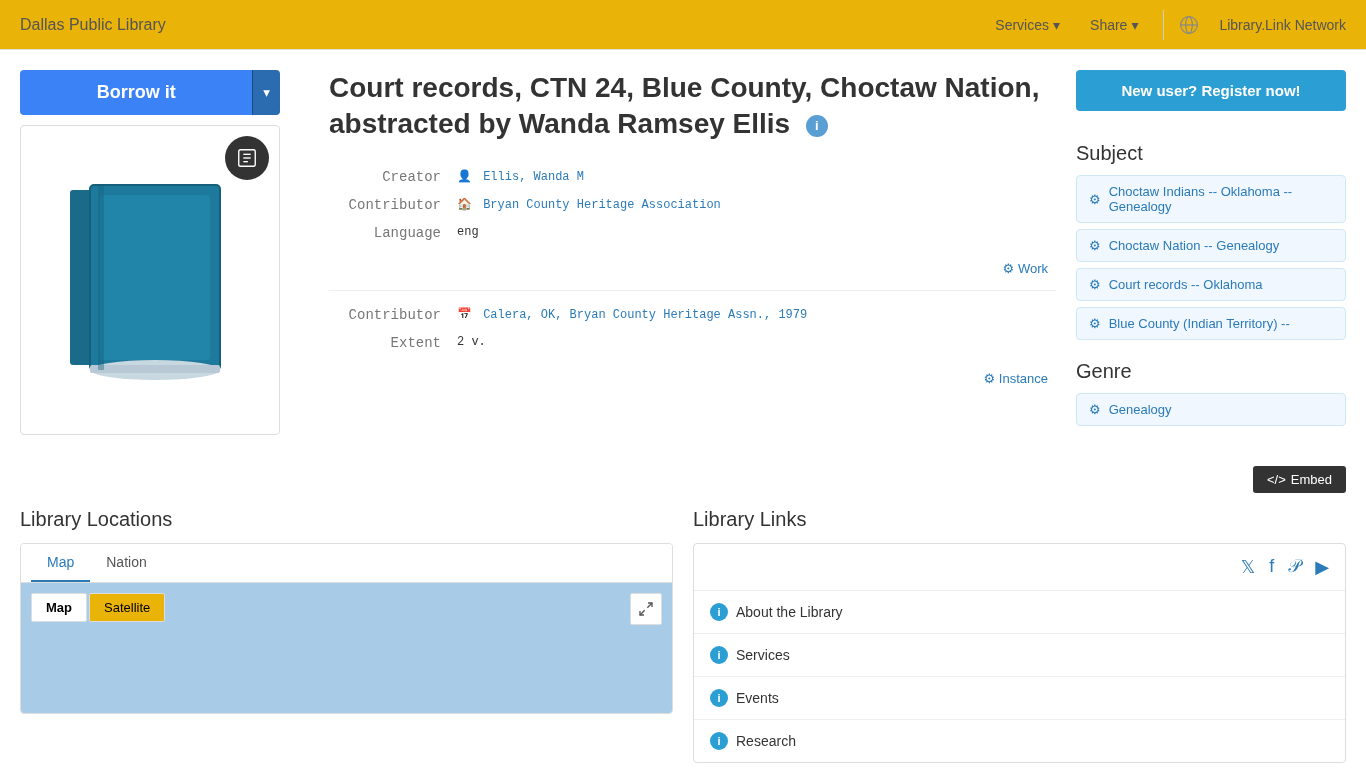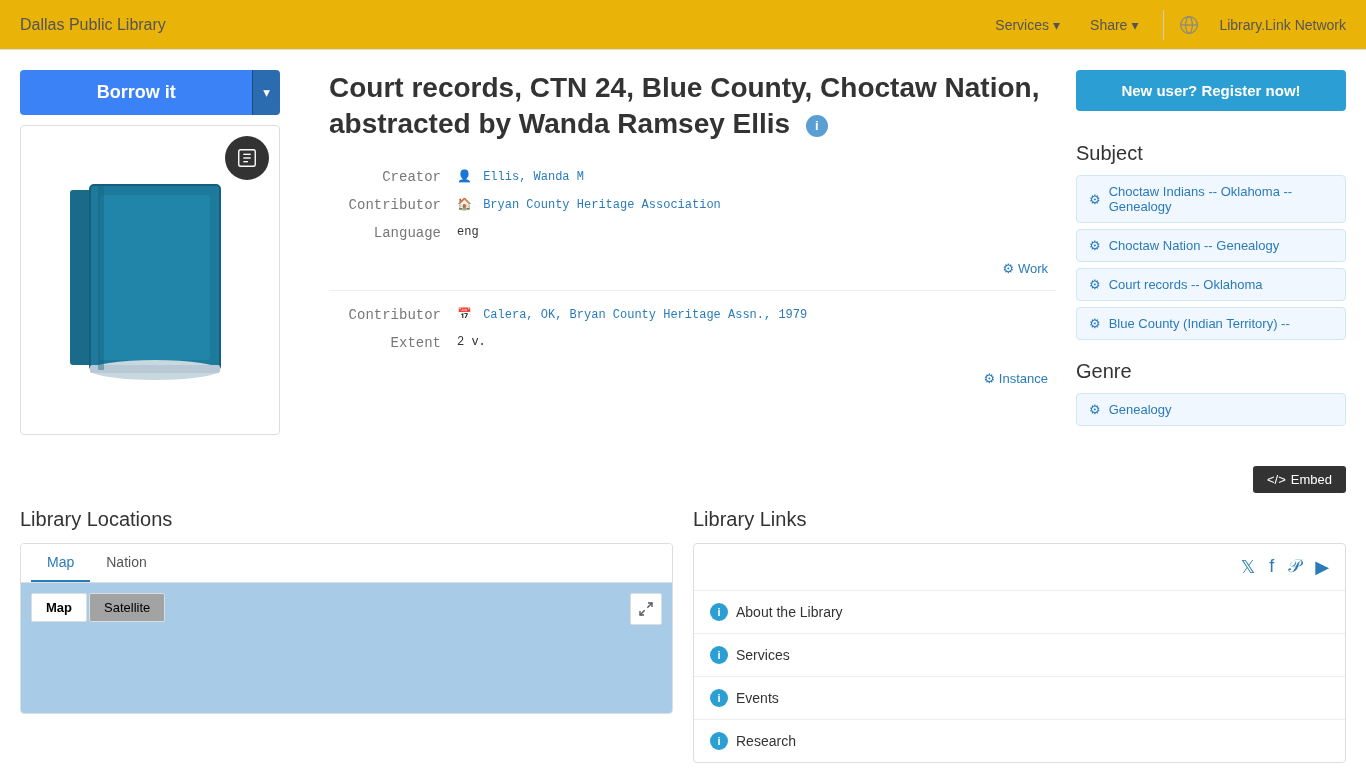--- a/index.html
+++ b/index.html
@@ -204,21 +204,21 @@
     .map-tab.active { border-bottom: 2px solid #2b7bb9; color: #2b7bb9; }
     .map-container { background: #a8cce8; height: 130px; position: relative; }
     .map-controls {
       position: absolute;
       top: 10px;
       left: 10px;
       display: flex;
       gap: 2px;
     }
     .map-btn {
-      background: #a3a3a3;
+      background: #eab308;
       border: 1px solid #ddd;
       padding: 6px 14px;
       cursor: pointer;
       font-size: 13px;
       border-radius: 2px;
     }
     .map-btn.active { background: #fff; font-weight: bold; }
     .map-expand-btn {
       position: absolute;
       top: 10px;

